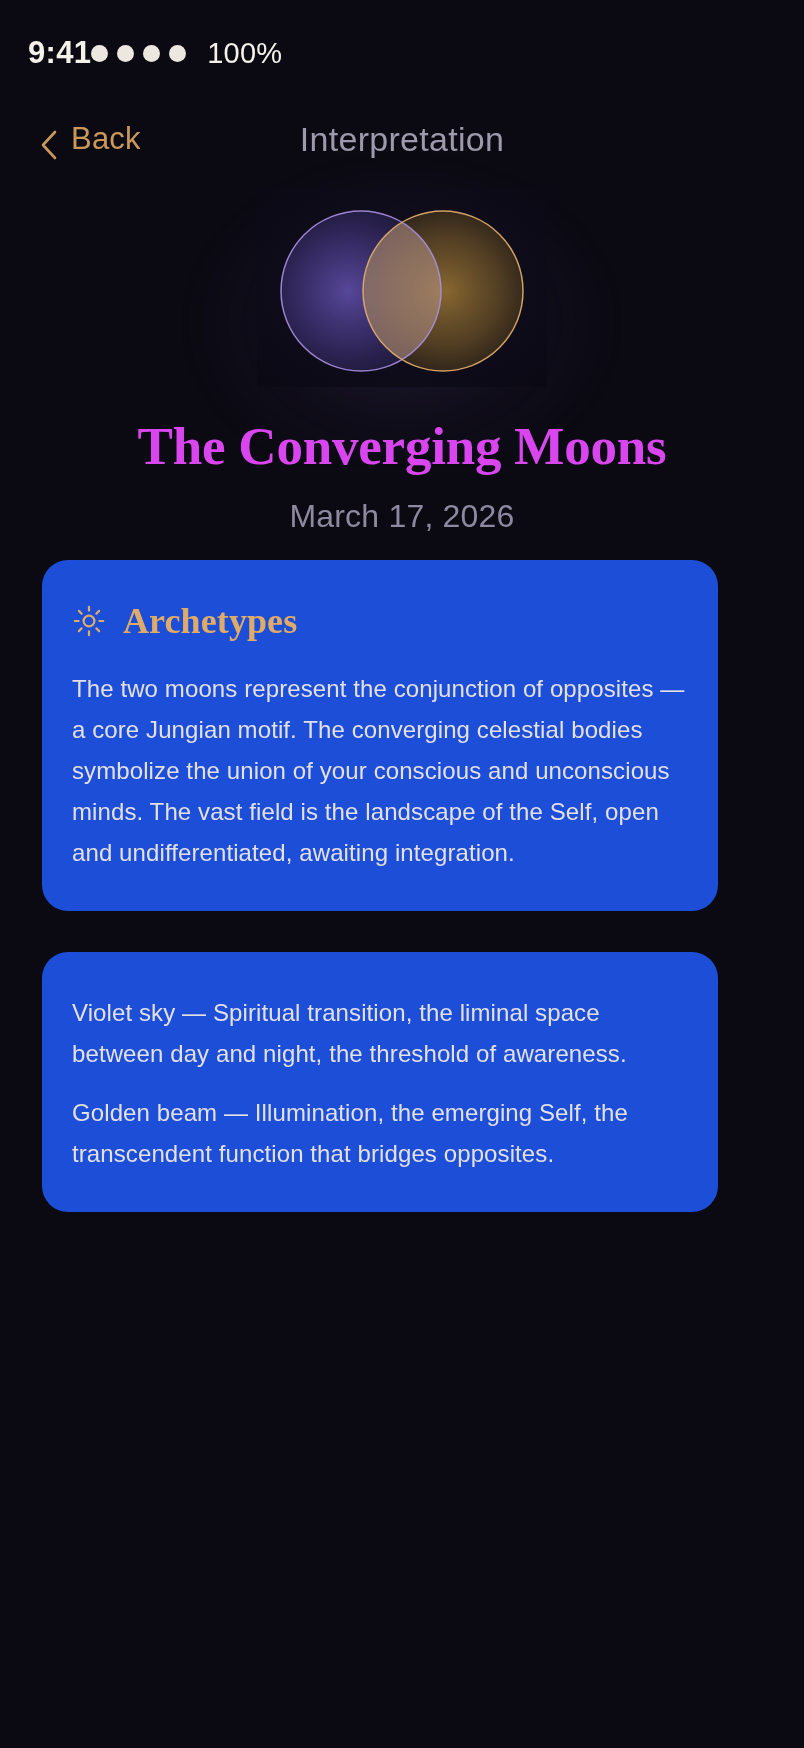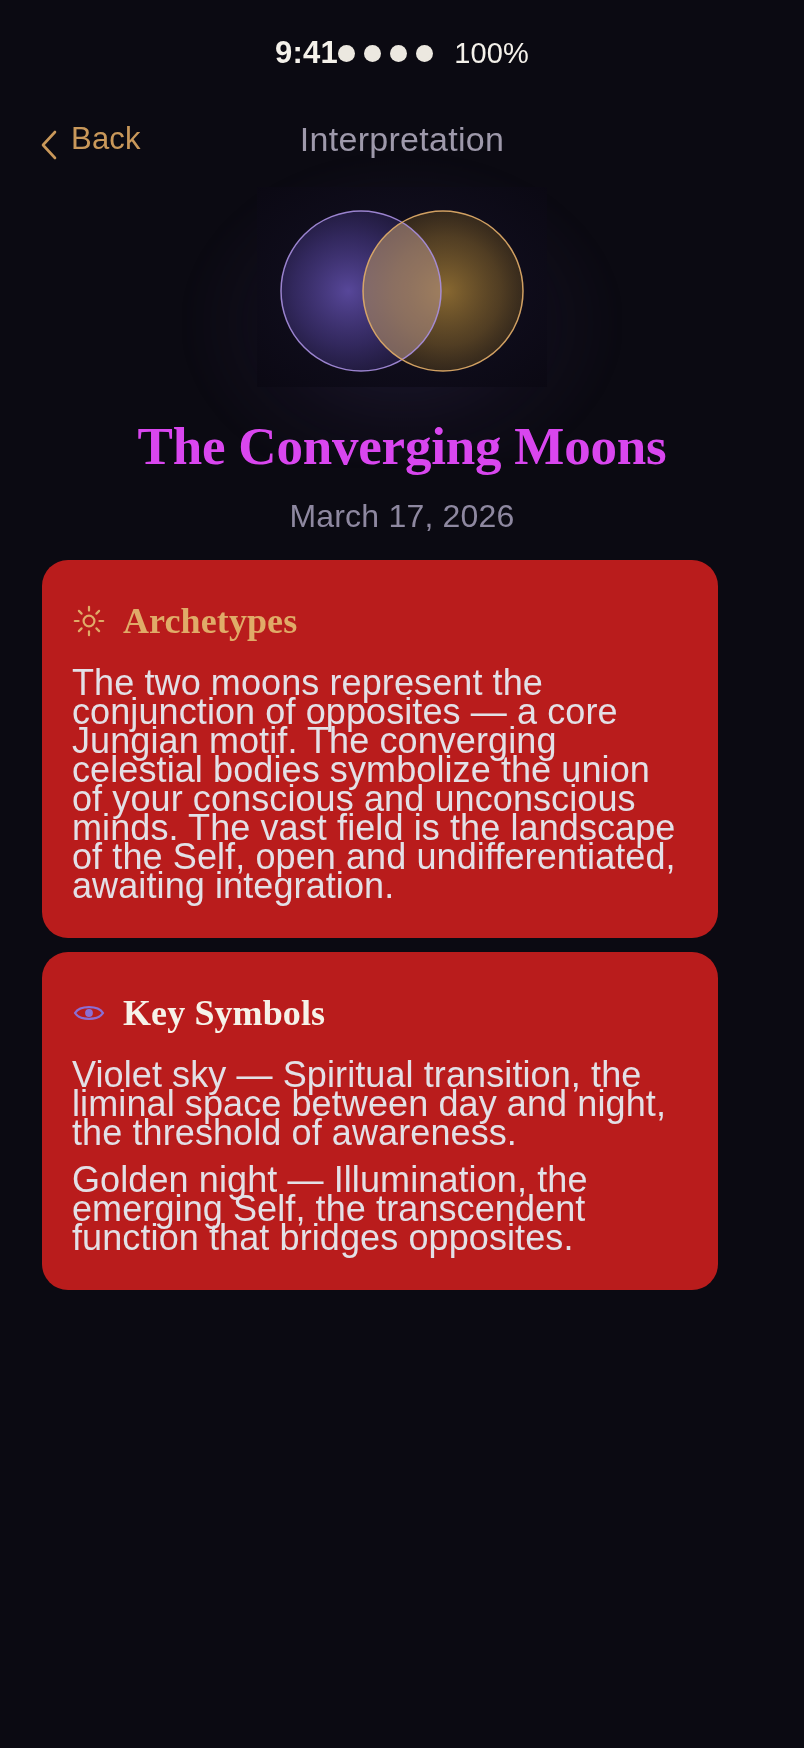--- a/index.html
+++ b/index.html
@@ -11,21 +11,21 @@
   }
   .phone {
     position:relative;
     width:804px; height:1748px;
     background:#0b0a12;
   }
 
   
   .statusbar {
     position:absolute; top:0; left:0; right:0; height:106px;
-    display:flex; align-items:center; justify-content:center;
+    display:flex; align-items:center; justify-content:flex-start;
     padding:0 28px;
   }
   .status-time {
     color:#f4f1ea; font-size:31px; font-weight:600; letter-spacing:0.3px;
   }
   .status-right { display:flex; align-items:center; gap:21px; }
   .dots { display:flex; gap:9px; }
   .dots i { width:17px; height:17px; border-radius:50%; background:#ece8e0; display:block; }
   .status-batt { color:#f4f1ea; font-size:29px; font-weight:400; letter-spacing:0.2px; }
 
@@ -77,41 +77,41 @@
   }
   .dream-date {
     position:absolute; top:498px; left:0; right:0;
     text-align:center;
     font-size:32px; color:#8e88a0; font-weight:400; letter-spacing:0.2px;
   }
 
   
   .card {
     position:absolute; left:42px; width:676px;
-    background:#b91c1c;
+    background:#1d4ed8;
     border-radius:26px;
     padding:40px 30px 38px 30px;
   }
   #card-archetypes { top:560px; }
   #card-symbols { top:952px; }
 
   .card-head {
     display:flex; align-items:center; gap:17px;
     margin-bottom:26px;
   }
   .card-icon { display:flex; align-items:center; justify-content:center; width:34px; height:34px; flex:none; }
   .card-title {
     font-family:"Liberation Serif", serif;
     font-weight:700; font-size:36px; letter-spacing:0.1px;
   }
   #title-archetypes { color:#e0ab68; }
   #title-symbols { color:#f6f2e9; }
 
   .card-body {
-    font-size:36px; line-height:29px; color:#e3e0e6; font-weight:400;
+    font-size:24px; line-height:41px; color:#e3e0e6; font-weight:400;
     letter-spacing:0.1px;
   }
   .card-body p { margin:0; }
   .card-body p + p { margin-top:18px; }
 </style>
 </head>
 <body>
 
 <div class="phone">
 
@@ -204,28 +204,19 @@
         </svg>
       </span>
       <h2 class="card-title" id="title-archetypes">Archetypes</h2>
     </div>
     <div class="card-body">
       <p>The two moons represent the conjunction of opposites — a core Jungian motif. The converging celestial bodies symbolize the union of your conscious and unconscious minds. The vast field is the landscape of the Self, open and undifferentiated, awaiting integration.</p>
     </div>
   </section>
 
   <section class="card" id="card-symbols">
-    <div class="card-head">
-      <span class="card-icon">
-        <svg width="32" height="24" viewBox="0 0 32 24" fill="none">
-          <path d="M2 12 C7 4.2, 25 4.2, 30 12 C25 19.8, 7 19.8, 2 12 Z" stroke="#8b6fd4" stroke-width="2.3" stroke-linejoin="round"></path>
-          <circle cx="16" cy="12" r="3.9" fill="#8b6fd4"></circle>
-        </svg>
-      </span>
-      <h2 class="card-title" id="title-symbols">Key Symbols</h2>
-    </div>
     <div class="card-body">
       <p>Violet sky — Spiritual transition, the liminal space between day and night, the threshold of awareness.</p>
-      <p>Golden night — Illumination, the emerging Self, the transcendent function that bridges opposites.</p>
+      <p>Golden beam — Illumination, the emerging Self, the transcendent function that bridges opposites.</p>
     </div>
   </section>
 
 </div>
 
 </body></html>

